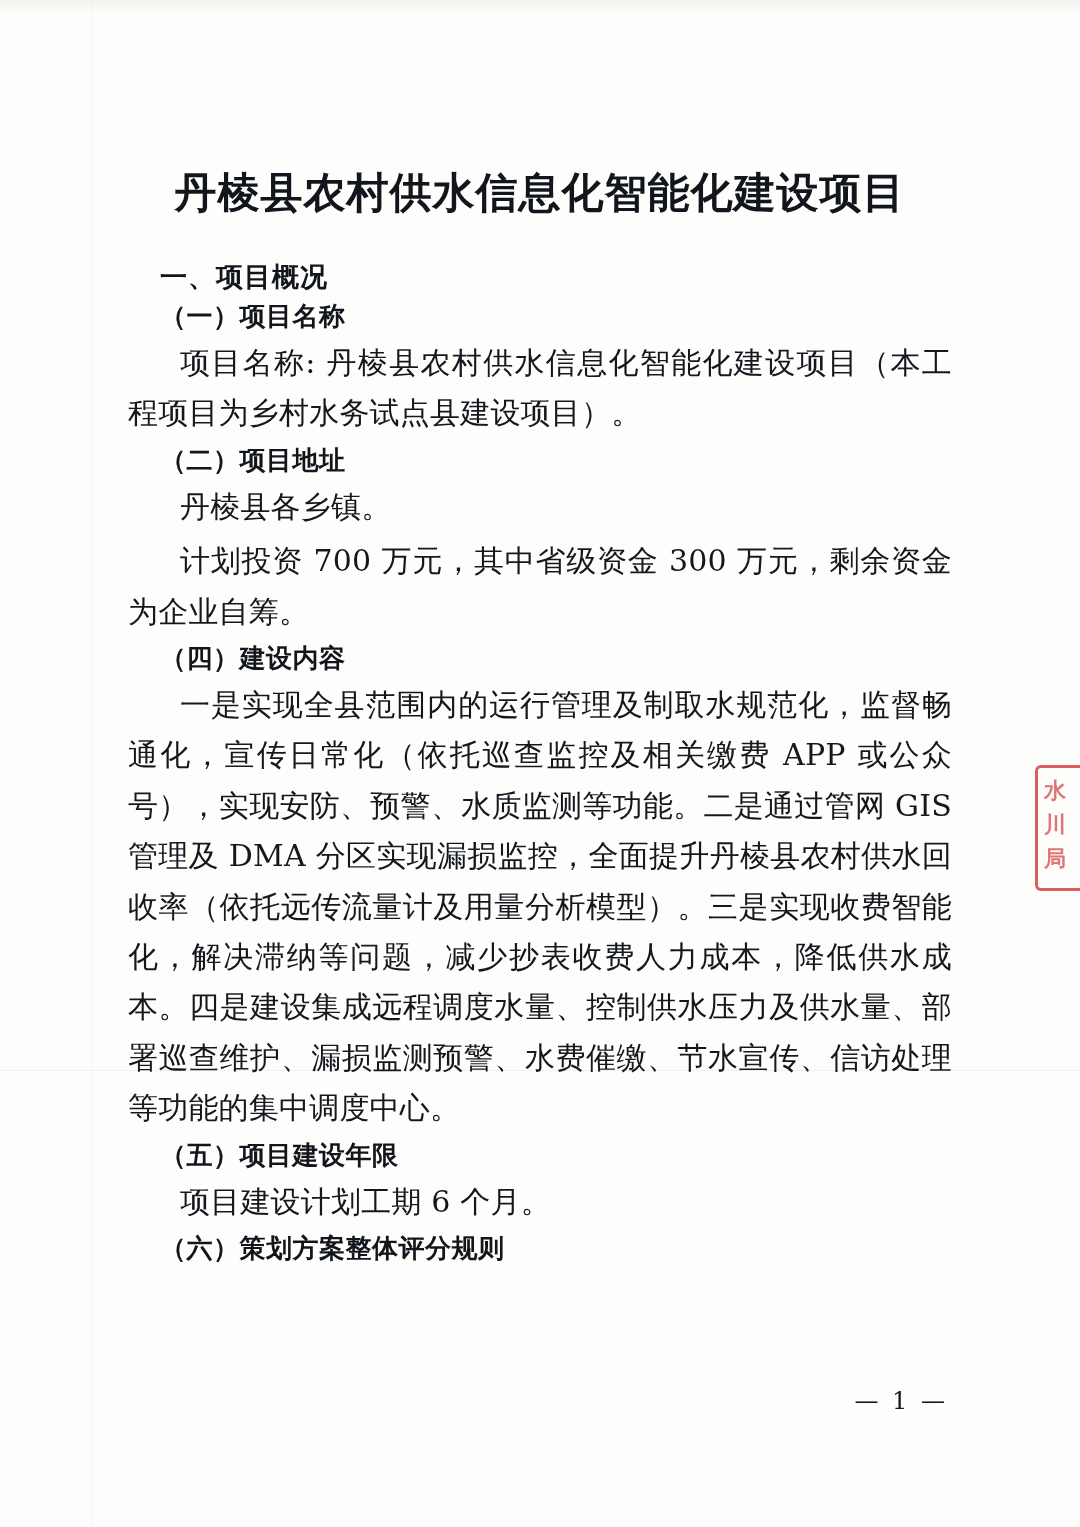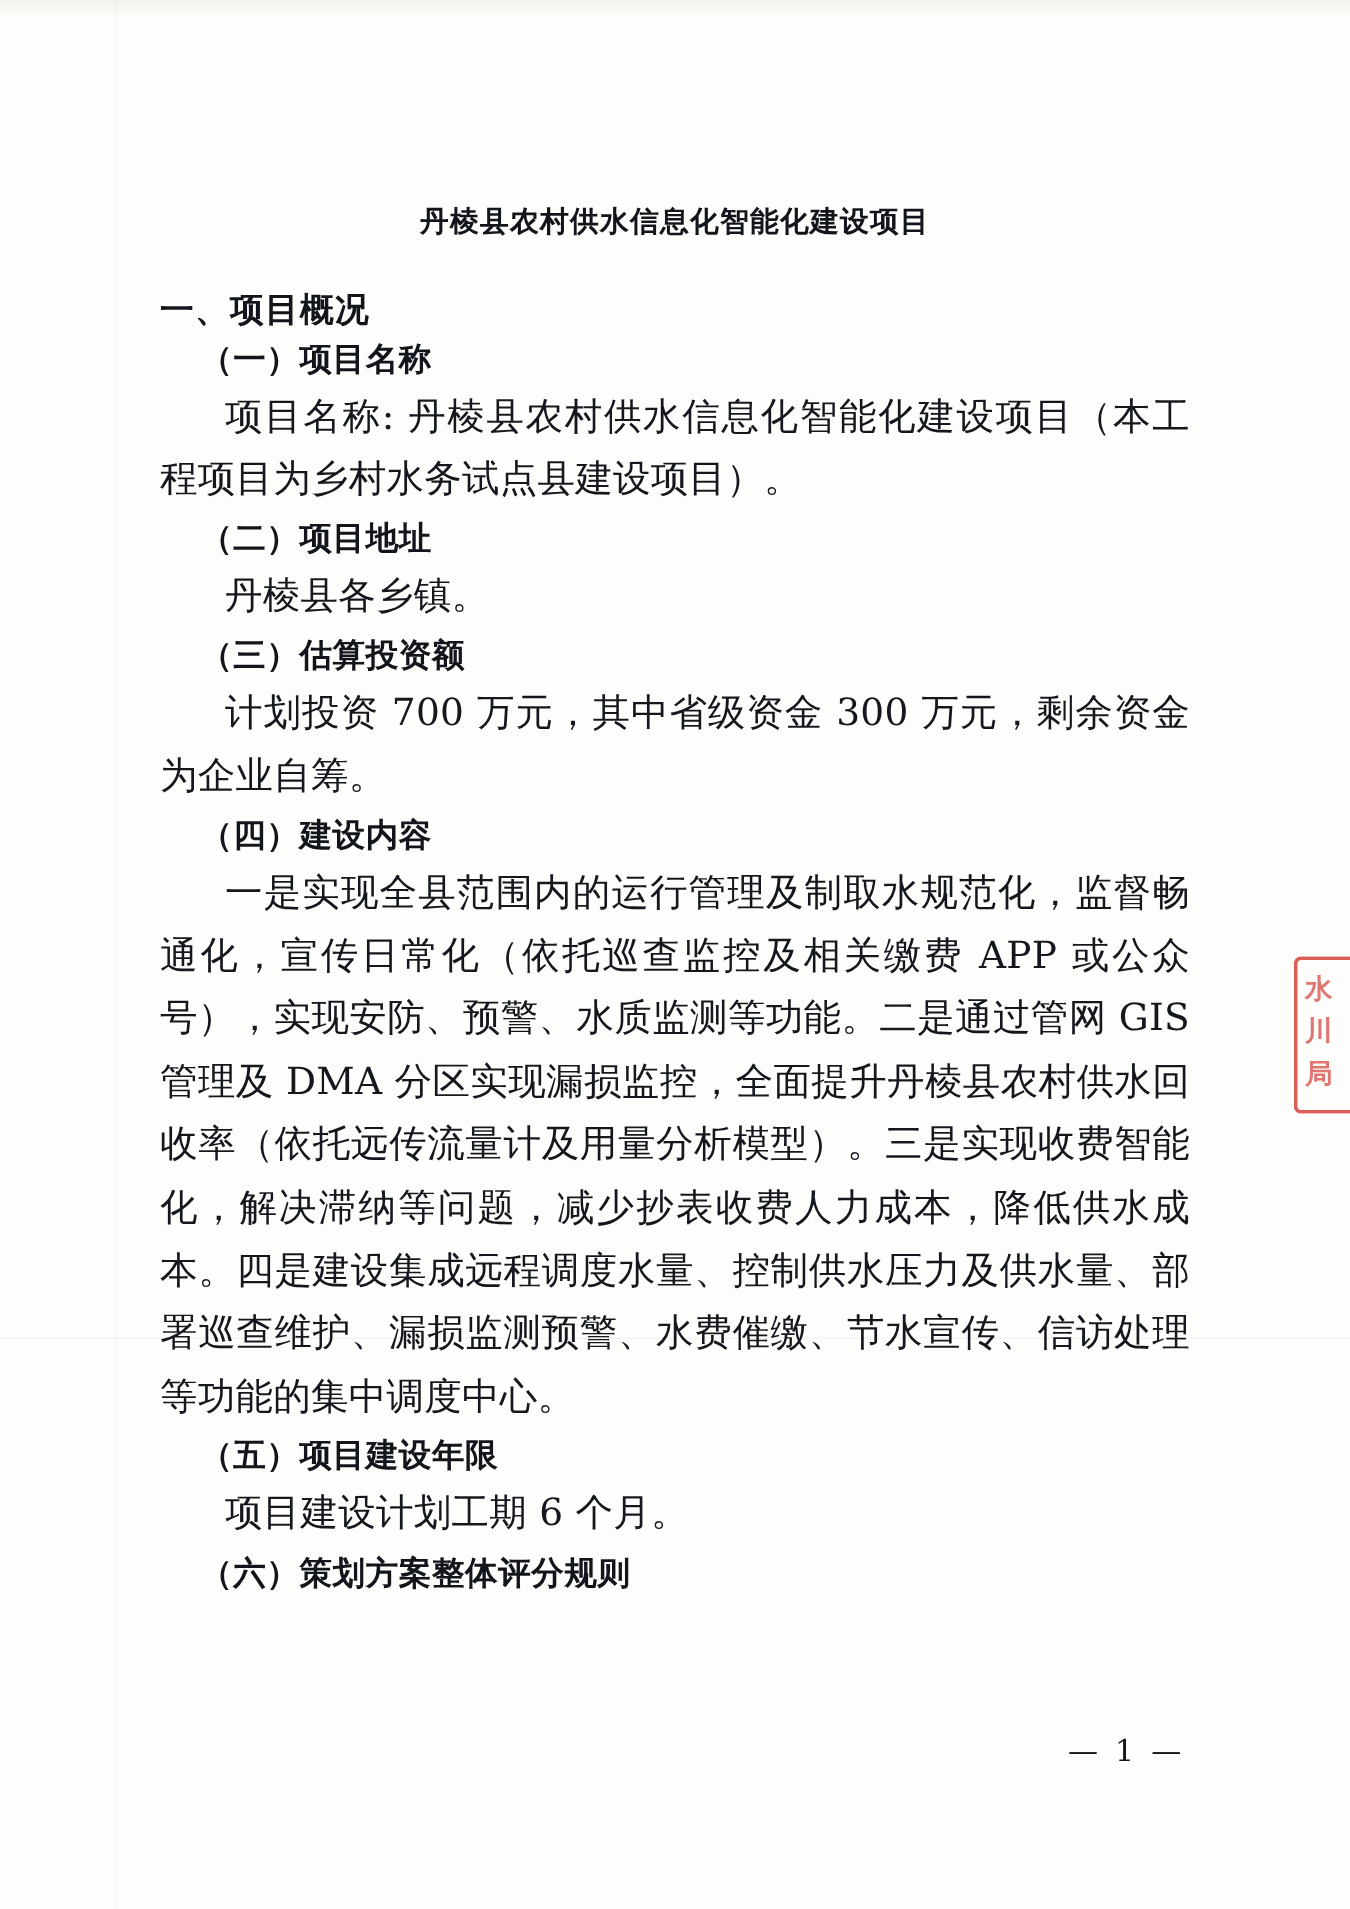--- a/index.html
+++ b/index.html
@@ -41,32 +41,33 @@
   }
   .doc-body {
     position: absolute;
     left: 128px;
     top: 160px;
     width: 824px;
   }
   .doc-title {
     text-align: center;
     font-weight: bold;
-    font-size: 23px;
+    font-size: 42px;
     line-height: 1.55;
     letter-spacing: 1px;
     color: #12161c;
   }
   .doc-title .line2 {
     display: block;
   }
   .section-heading {
     font-weight: bold;
     font-size: 27px;
     margin-top: 34px;
+    margin-left: 32px;
     letter-spacing: 1px;
     color: #12161c;
   }
   .sub-heading {
     font-weight: bold;
     font-size: 26px;
     margin-top: 4px;
     margin-left: 32px;
     letter-spacing: 0.5px;
     color: #12161c;
@@ -133,21 +134,20 @@
     </div>
 
     <div class="section-heading">一、项目概况</div>
 
     <div class="sub-heading">（一）项目名称</div>
     <p class="para">项目名称: 丹棱县农村供水信息化智能化建设项目（本工程项目为乡村水务试点县建设项目）。</p>
 
     <div class="sub-heading">（二）项目地址</div>
     <p class="para">丹棱县各乡镇。</p>
 
-    <div class="sub-heading">（三）估算投资额</div>
     <p class="para">计划投资 700 万元，其中省级资金 300 万元，剩余资金为企业自筹。</p>
 
     <div class="sub-heading">（四）建设内容</div>
     <p class="para">一是实现全县范围内的运行管理及制取水规范化，监督畅通化，宣传日常化（依托巡查监控及相关缴费 APP 或公众号），实现安防、预警、水质监测等功能。二是通过管网 GIS 管理及 DMA 分区实现漏损监控，全面提升丹棱县农村供水回收率（依托远传流量计及用量分析模型）。三是实现收费智能化，解决滞纳等问题，减少抄表收费人力成本，降低供水成本。四是建设集成远程调度水量、控制供水压力及供水量、部署巡查维护、漏损监测预警、水费催缴、节水宣传、信访处理等功能的集中调度中心。</p>
 
     <div class="sub-heading">（五）项目建设年限</div>
     <p class="para">项目建设计划工期 6 个月。</p>
 
     <div class="sub-heading">（六）策划方案整体评分规则</div>
 

